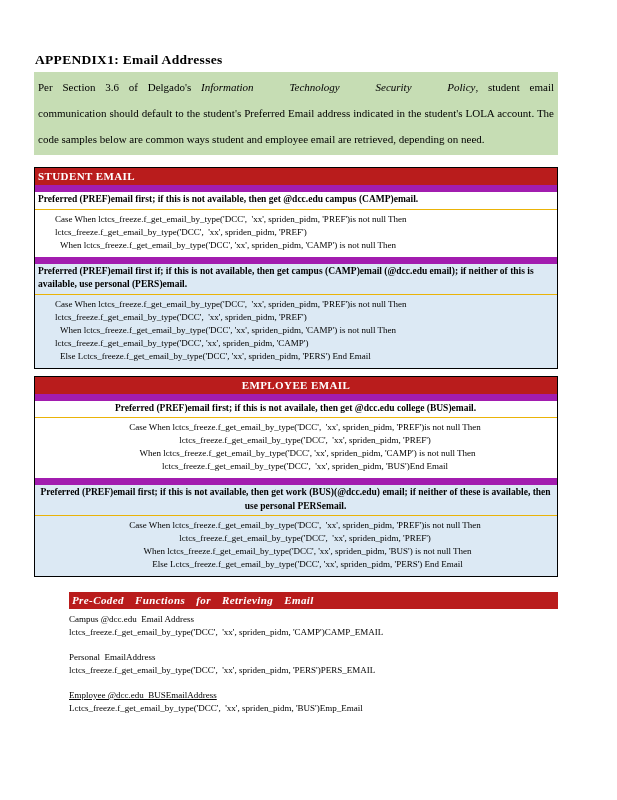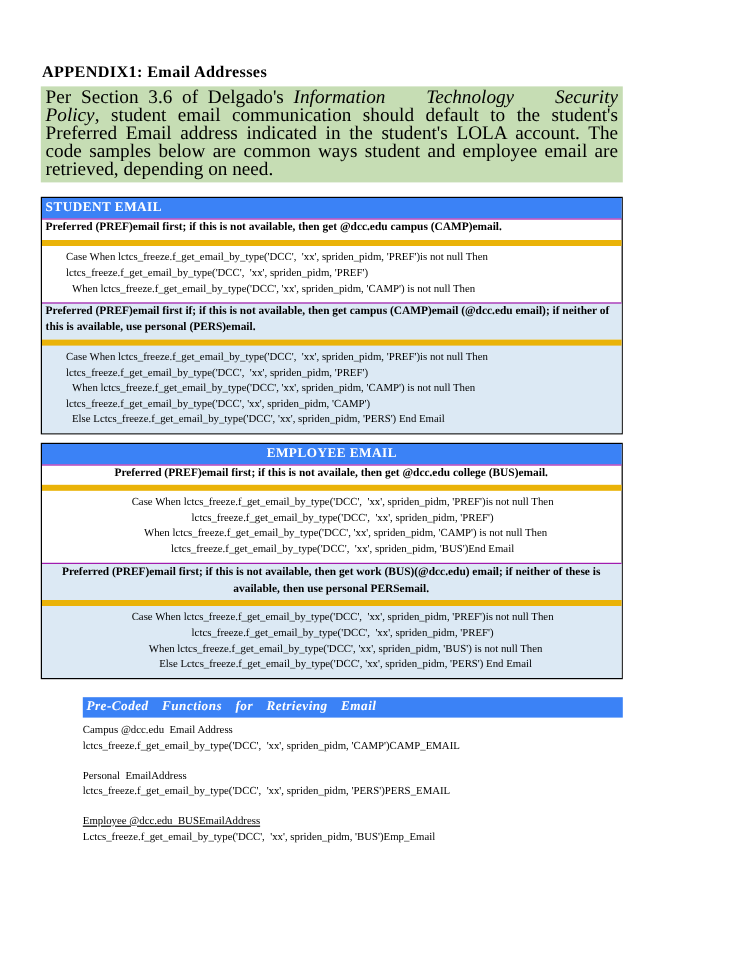--- a/index.html
+++ b/index.html
@@ -5,64 +5,64 @@
   html, body { margin: 0; padding: 0; background: #ffffff; }
   .page {
     position: relative;
     width: 617px;
     height: 800px;
     background: #ffffff;
     font-family: "Liberation Serif", "DejaVu Serif", serif;
     color: #000;
     overflow: hidden;
   }
-  .content { position: absolute; left: 34px; top: 52px; width: 485px; }
+  .content { position: absolute; left: 34px; top: 52px; width: 524px; }
 
   .page-title {
     font-size: 13.5px;
     font-weight: bold;
     letter-spacing: 0.3px;
     margin: 0 0 4px 1px;
   }
 
   .intro {
     background: #c6ddb4;
     padding: 2px 4px 3px 4px;
-    font-size: 16px;
-    line-height: 15px;
+    font-size: 11px;
+    line-height: 26px;
     text-align: justify;
   }
   .intro .policy { font-style: italic; word-spacing: 26px; }
 
   .doc-table { border: 1px solid #000; background: #fff; }
   .doc-table.student { margin-top: 12px; }
   .doc-table.employee { margin-top: 7px; text-align: center; }
 
   .bar {
-    background: #3b82f6;
+    background: #b91c1c;
     color: #fff;
     font-weight: bold;
     font-size: 11px;
     letter-spacing: 0.4px;
     padding: 2px 3px 3px 3px;
   }
   .bar.italicbar { font-style: italic; word-spacing: 8px; }
 
   .desc {
     font-size: 9.5px;
     font-weight: bold;
     line-height: 13.5px;
     padding: 1px 4px 2px 3px;
-    border-top: 1px solid #a21caf;
+    border-top: 7px solid #a21caf;
   }
   .code {
     font-size: 9px;
     line-height: 13px;
     padding: 3px 2px 5px 0;
-    border-top: 5px solid #eab308;
+    border-top: 1px solid #eab308;
   }
   .code .ln { white-space: pre-wrap; padding-left: 20px; }
   .code .ln.i2 { padding-left: 25px; }
 
   .blue { background: #dce9f4; }
 
   .precoded { margin-top: 15px; margin-left: 35px; }
   .entries { margin-top: 4px; font-size: 9px; line-height: 13px; }
   .entry { margin-bottom: 12px; }
   .entry .fn-label { white-space: pre-wrap; }

